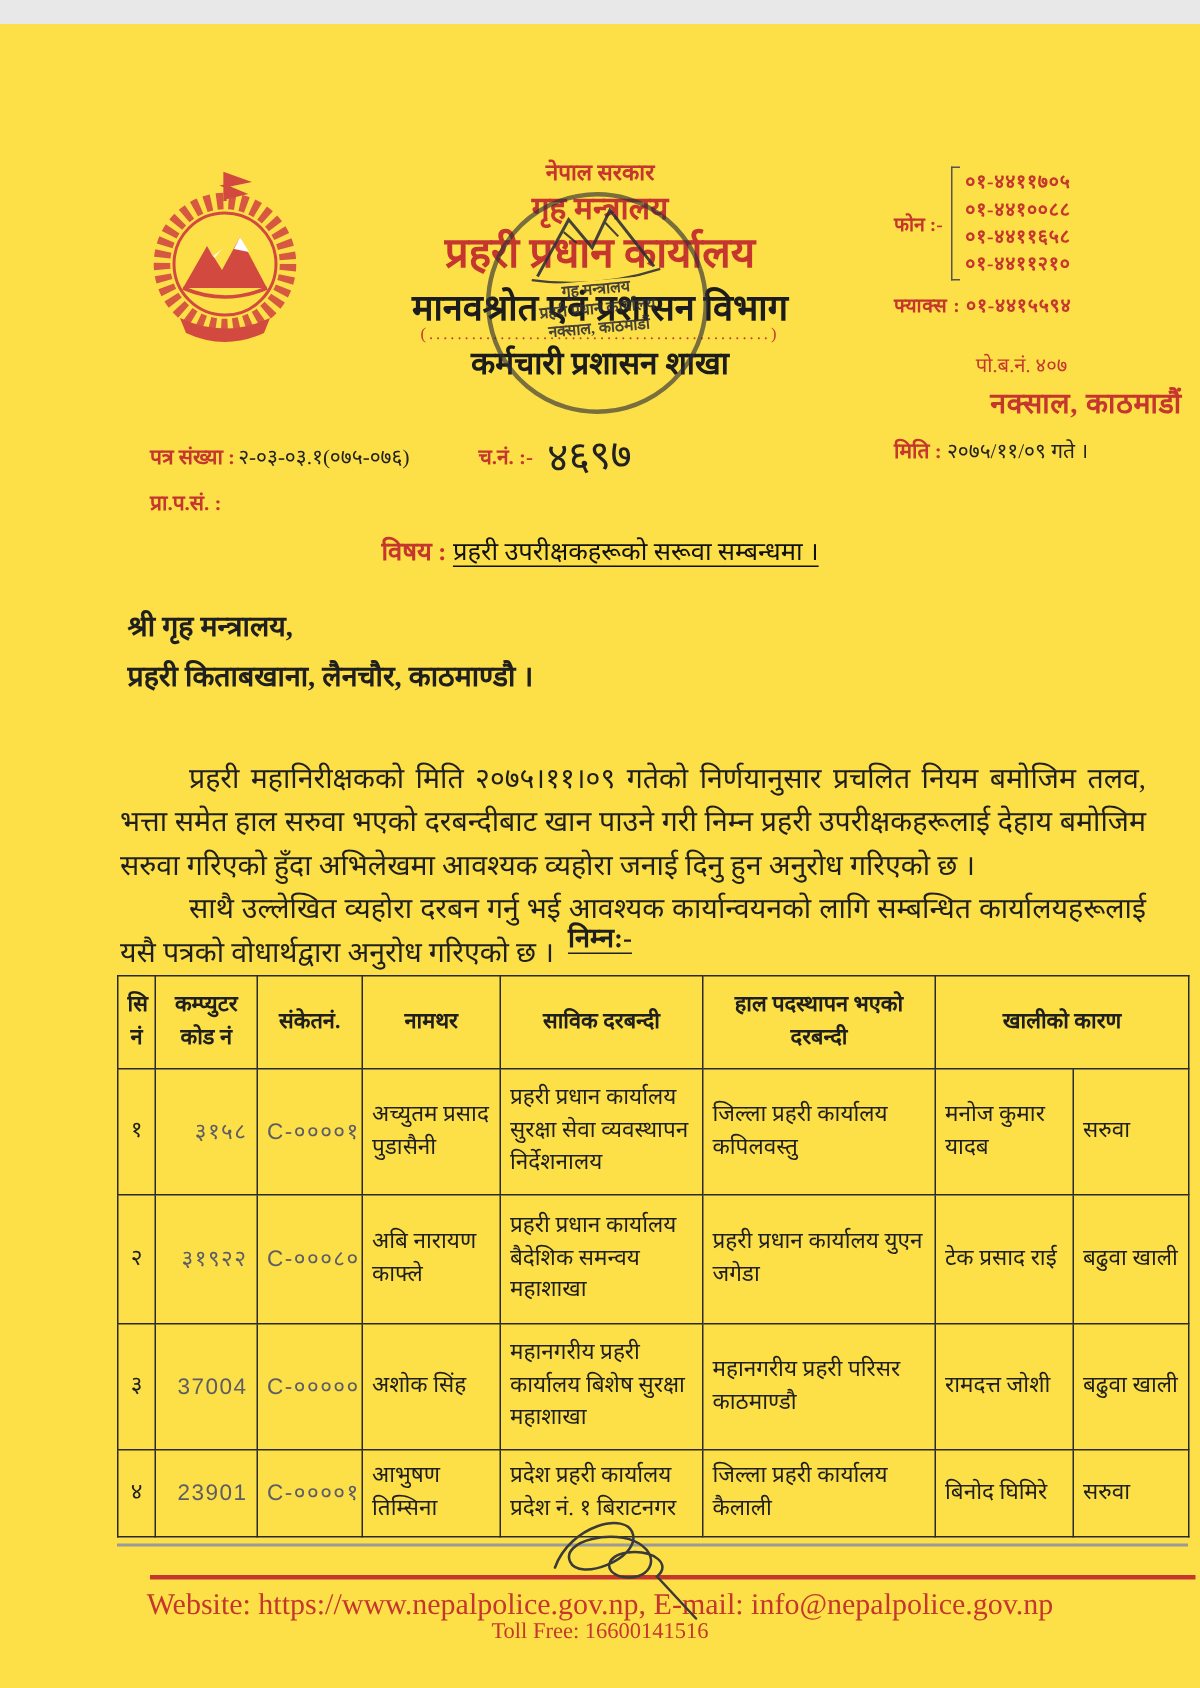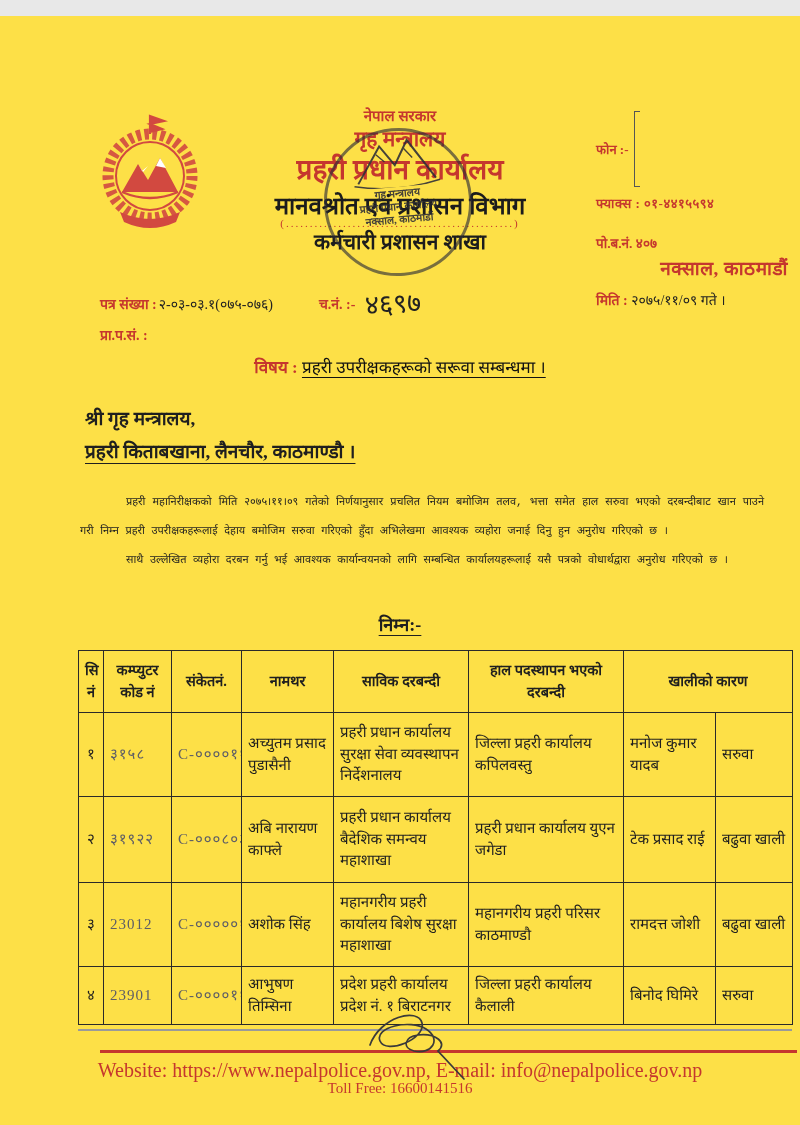--- a/index.html
+++ b/index.html
@@ -28,50 +28,50 @@
   }
   .stamp .s-txt{font-size:10.5px;font-weight:bold;color:#2d2d37;line-height:1.25;text-align:center;}
   
   .contact{position:absolute;left:596px;top:95px;width:198px;font-size:13px;font-weight:bold;}
   .phone-row{display:flex;align-items:center;}
   .phone-label{color:#c5372e;margin-right:5px;white-space:nowrap;}
   .bracket{width:5px;height:74px;border-left:1.6px solid #555;border-top:1.6px solid #555;border-bottom:1.6px solid #555;margin-right:4px;}
   .phone-list{color:#c5372e;line-height:1.42;letter-spacing:.5px;}
   .fax-row{margin-top:7px;color:#c5372e;letter-spacing:.5px;}
   .addr-block{position:absolute;left:596px;top:218px;width:198px;}
-  .pobox{font-size:13.5px;font-weight:bold;color:#c5372e;text-align:left;padding-right:28px;}
+  .pobox{font-size:13.5px;font-weight:normal;color:#c5372e;text-align:center;padding-right:28px;}
   .city{font-size:19px;font-weight:bold;color:#c5372e;text-align:right;padding-right:6px;margin-top:3px;letter-spacing:.5px;}
   .date-line{font-size:14px;margin-top:9px;}
   .date-line .lbl{color:#c5372e;font-weight:bold;}
   .date-line .val{color:#222;}
   
   .refs{position:absolute;left:100px;top:278px;font-size:14px;}
   .ref-row1{display:flex;align-items:flex-start;}
   .ref-lbl{color:#c5372e;font-weight:bold;white-space:nowrap;}
   .ref-val{color:#222;margin-left:2px;white-space:nowrap;}
   .chn{margin-left:46px;display:flex;align-items:flex-start;}
   .chn-val{font-size:27px;line-height:20px;color:#222;margin-left:10px;transform:rotate(-3deg);font-weight:normal;}
   .ref-row2{margin-top:11px;}
   .subject{position:absolute;left:0;top:339px;width:100%;text-align:center;font-size:17px;}
   .subject .s-lbl{color:#c5372e;font-weight:bold;}
   .subject .s-val{color:#111;font-weight:normal;text-decoration:underline;text-underline-offset:4px;}
   
   .addressee{position:absolute;left:85px;top:387px;font-size:19px;font-weight:bold;line-height:1.72;}
-  .addressee .u{text-decoration:underline;text-underline-offset:5px;}
-  .body-text{position:absolute;left:80px;top:472px;width:684px;font-size:11px;line-height:29px;text-align:justify;font-family:Liberation Mono, monospace;}
+  .addressee .u{text-underline-offset:5px;}
+  .body-text{position:absolute;left:80px;top:489px;width:684px;font-size:19px;line-height:29px;text-align:justify;}
   .body-text p{margin:0;text-indent:46px;}
   .list-head{position:absolute;left:0;top:596px;width:100%;text-align:center;font-size:18px;font-weight:bold;}
   .list-head span{text-decoration:underline;text-underline-offset:4px;}
   
   .ttable{position:absolute;left:78px;top:634px;border-collapse:collapse;table-layout:fixed;width:714px;}
   .ttable th,.ttable td{border:1.4px solid #2a2a2a;padding:3px 6px;vertical-align:middle;overflow:hidden;}
   .ttable th{font-size:14.5px;font-weight:bold;text-align:center;line-height:1.45;}
   .ttable td{font-size:15px;line-height:1.45;}
   .c-num{text-align:center;}
-  .c-code{text-align:left;font-size:12.5px;color:#5d5d66;letter-spacing:1px;font-family:Liberation Serif, serif;}
+  .c-code{text-align:right;font-size:12.5px;color:#5d5d66;letter-spacing:1px;font-family:Liberation Sans, sans-serif;}
   tr.hrow{height:62px;} tr.r1{height:84px;} tr.r2{height:86px;} tr.r3{height:84px;} tr.r4{height:58px;}
   
   .grayline{position:absolute;left:78px;top:1013px;width:714px;height:2px;background:#9a9a9a;}
   .redline{position:absolute;left:100px;top:1034px;width:697px;height:3px;background:#c5372e;}
   .weblink{position:absolute;left:0;top:1043px;width:100%;text-align:center;font-size:20px;color:#c5372e;}
   .tollfree{position:absolute;left:0;top:1064px;width:100%;text-align:center;font-size:15px;color:#c5372e;}
   .signature{position:absolute;left:352px;top:983px;z-index:5;}
 </style>
 </head>
 <body>
@@ -112,20 +112,26 @@
     </svg>
     <div class="s-txt">गृह मन्त्रालय</div>
     <div class="s-txt">प्रहरी प्रधान कार्यालय</div>
     <div class="s-txt">नक्साल, काठमाडौं</div>
   </div>
 
   <div class="contact">
     <div class="phone-row">
       <span class="phone-label">फोन :-</span>
       <span class="bracket"></span>
+      <span class="phone-list">
+        <div>०१-४४११७०५</div>
+        <div>०१-४४१००८८</div>
+        <div>०१-४४११६५८</div>
+        <div>०१-४४११२१०</div>
+      </span>
     </div>
     <div class="fax-row">
       <span>फ्याक्स :</span>
       <span>०१-४४१५५९४</span>
     </div>
   </div>
 
   <div class="addr-block">
     <div class="pobox">पो.ब.नं. ४०७</div>
     <div class="city">नक्साल, काठमाडौं</div>
@@ -204,21 +210,21 @@
       <td class="c-code">३१९२२</td>
       <td class="c-code">C-०००८०३३१</td>
       <td>अबि नारायण काफ्ले</td>
       <td>प्रहरी प्रधान कार्यालय बैदेशिक समन्वय महाशाखा</td>
       <td>प्रहरी प्रधान कार्यालय युएन जगेडा</td>
       <td>टेक प्रसाद राई</td>
       <td>बढुवा खाली</td>
     </tr>
     <tr class="r3">
       <td class="c-num">३</td>
-      <td class="c-code">23012</td>
+      <td class="c-code">37004</td>
       <td class="c-code">C-०००००१७२</td>
       <td>अशोक सिंह</td>
       <td>महानगरीय प्रहरी कार्यालय बिशेष सुरक्षा महाशाखा</td>
       <td>महानगरीय प्रहरी परिसर काठमाण्डौ</td>
       <td>रामदत्त जोशी</td>
       <td>बढुवा खाली</td>
     </tr>
     <tr class="r4">
       <td class="c-num">४</td>
       <td class="c-code">23901</td>

